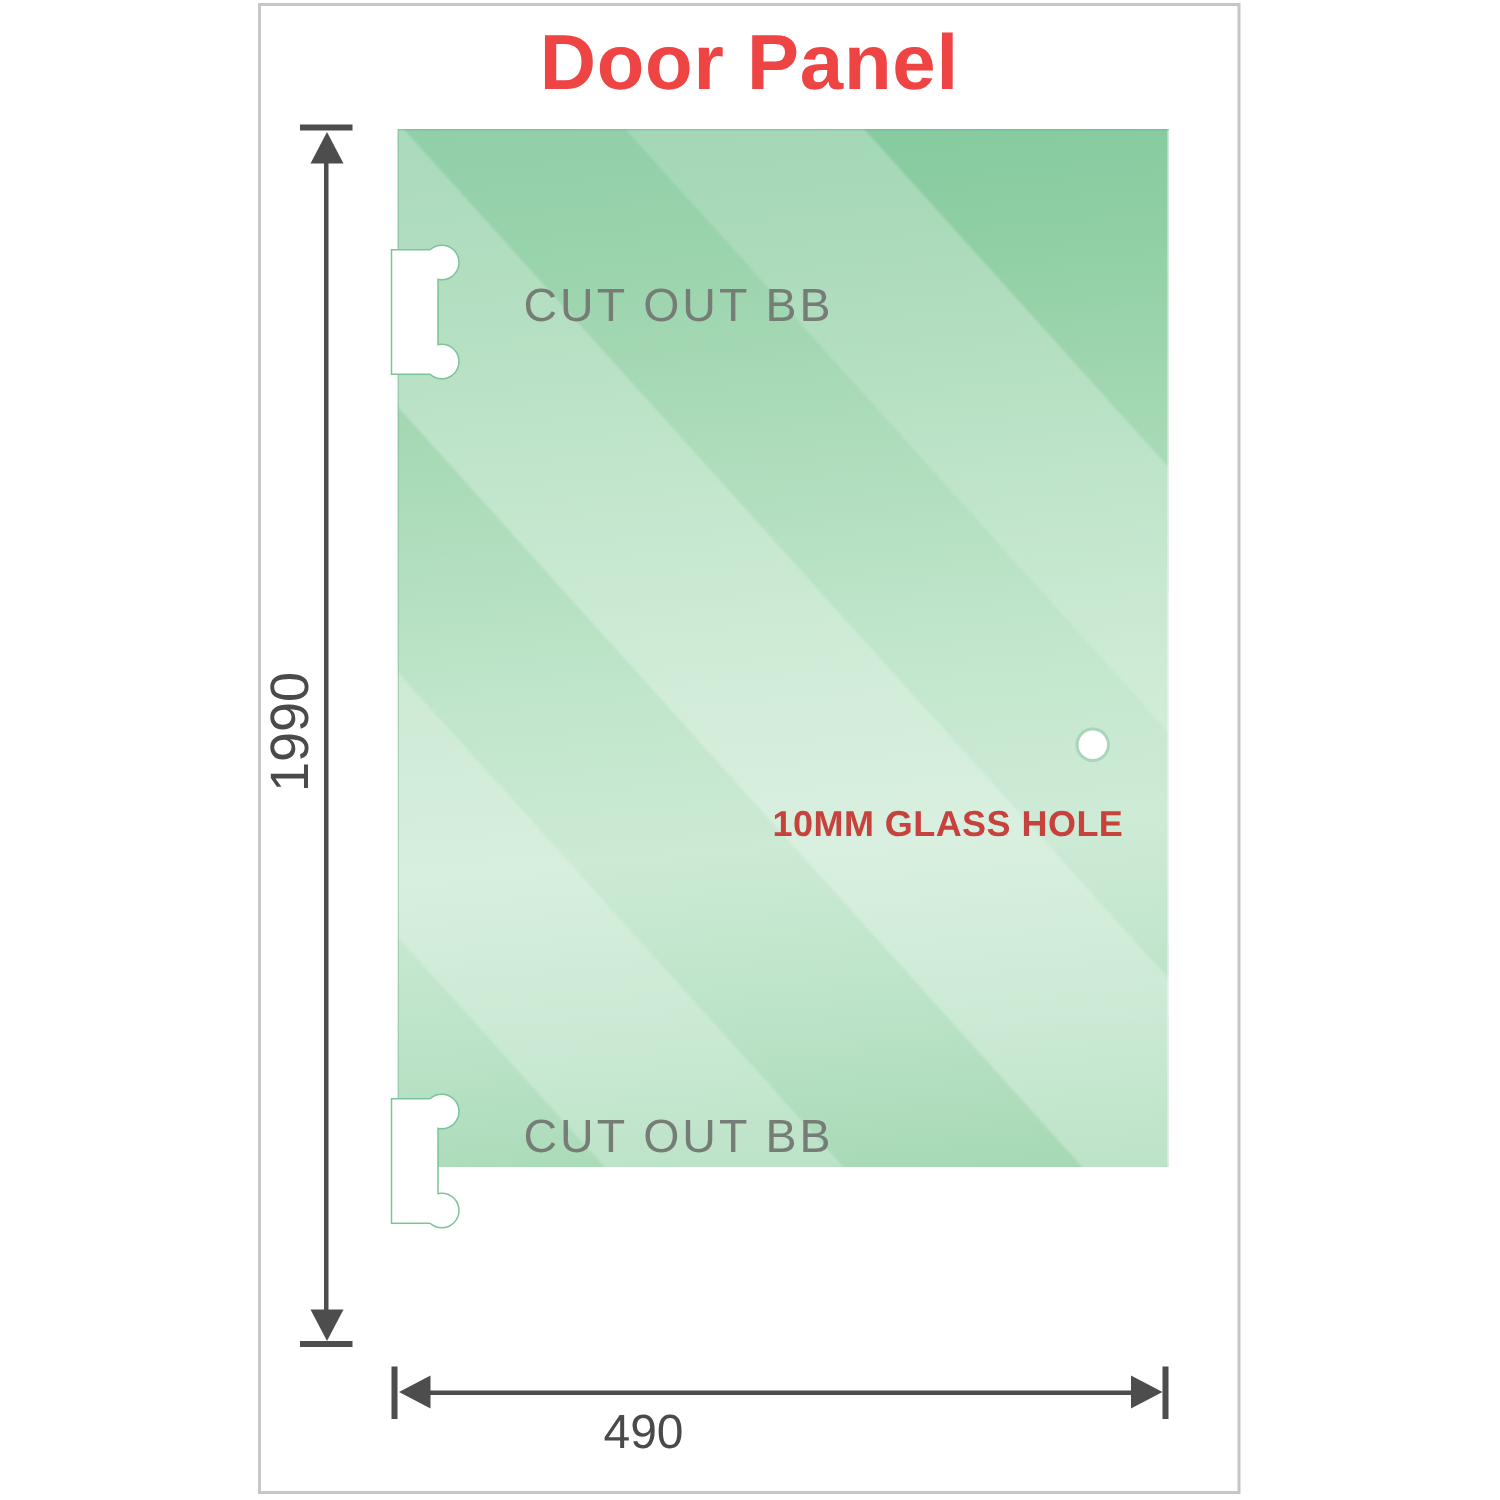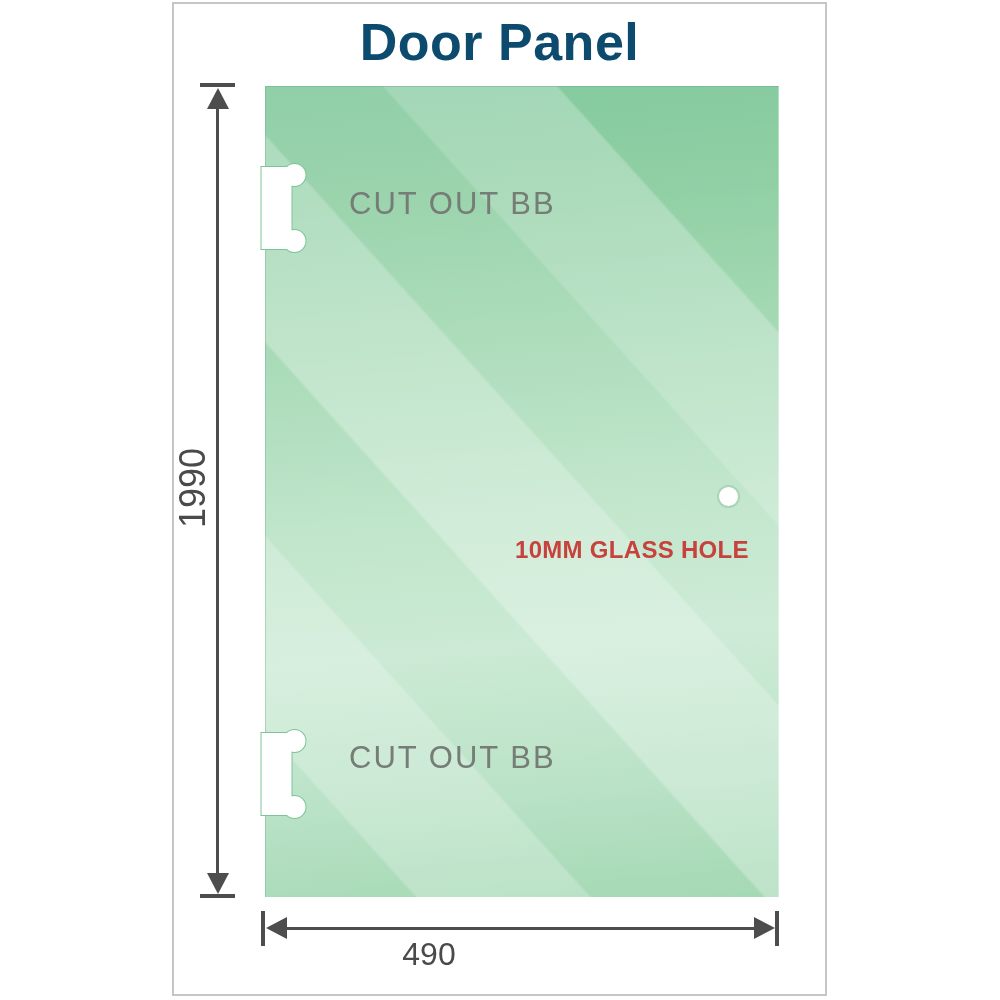--- a/index.html
+++ b/index.html
@@ -27,29 +27,29 @@
   .title {
     position: absolute;
     left: 172px;
     top: 12px;
     width: 655px;
     margin: 0;
     text-align: center;
     font-size: 52px;
     font-weight: 700;
     letter-spacing: 0.5px;
-    color: #0c4a6e;
+    color: #ef4444;
   }
   
   .glass {
     position: absolute;
     left: 265px;
     top: 86px;
     width: 514px;
-    height: 811px;
+    height: 692px;
     background:
       linear-gradient(48deg,
         rgba(255,255,255,0.10) 0%,   rgba(255,255,255,0.10) 12%,
         rgba(255,255,255,0.30) 12.3%, rgba(255,255,255,0.30) 26%,
         rgba(255,255,255,0.10) 26.3%, rgba(255,255,255,0.10) 40%,
         rgba(255,255,255,0.34) 40.3%, rgba(255,255,255,0.34) 55%,
         rgba(255,255,255,0.14) 55.3%, rgba(255,255,255,0.14) 68%,
         rgba(255,255,255,0.28) 68.3%, rgba(255,255,255,0.28) 82%,
         rgba(255,255,255,0.04) 82.3%, rgba(255,255,255,0.04) 100%),
       linear-gradient(175deg,

